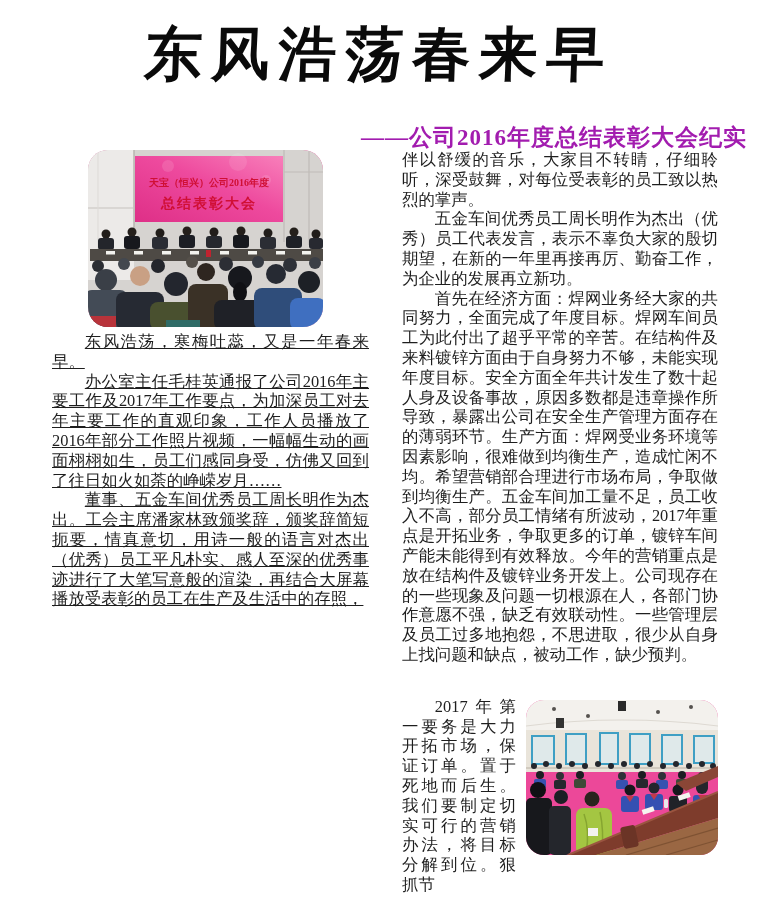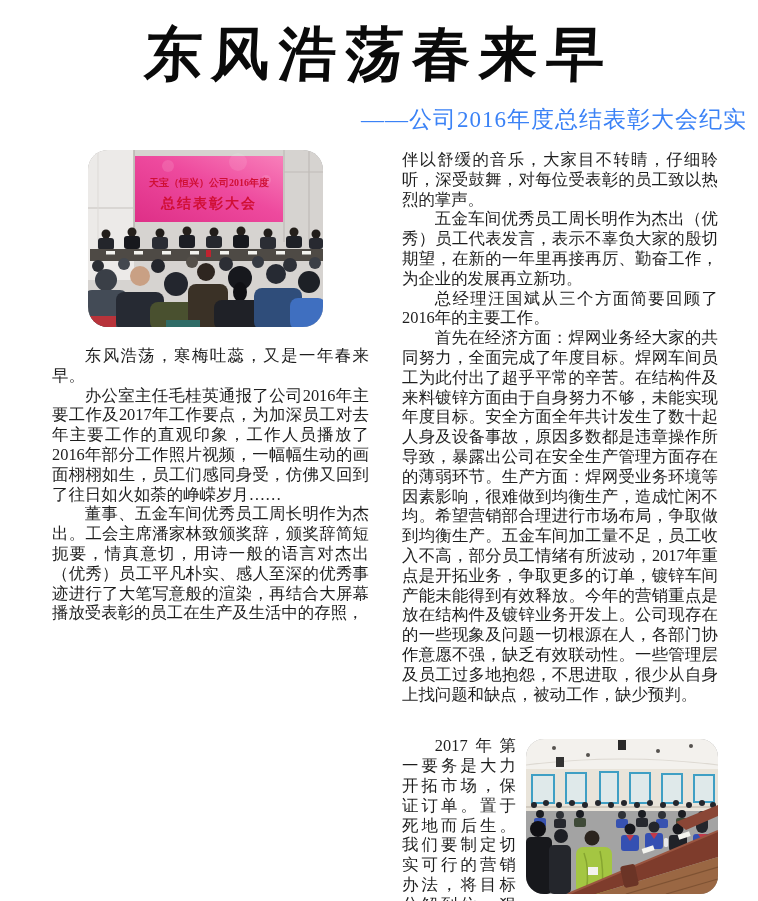--- a/index.html
+++ b/index.html
@@ -18,49 +18,49 @@
     text-align:center;
     font-size:58px;
     font-weight:900;
     letter-spacing:9px;
     color:#0a0a0a;
     font-family:"Liberation Serif","DejaVu Serif",serif;
     transform:skewX(-2deg);
   }
   .subtitle{
     position:absolute;
-    top:104px;
+    top:122px;
     right:11px;
     font-size:23px;
-    font-weight:normal;
+    font-weight:bold;
     letter-spacing:1px;
-    color:#3b82f6;
+    color:#a21caf;
   }
   .col{
     position:absolute;
     text-align:justify;
     font-size:16.4px;
     line-height:19.8px;
   }
   .col-left{left:52px;top:150px;width:317px;}
   .col-right{left:402px;top:150px;width:316px;}
   .photo{
     display:block;
     margin:0;
     overflow:hidden;
-    background:#a3a3a3;
+    background:#ec4899;
     text-decoration:underline;
   }
   .photo svg{display:block;}
   .photo1{
     width:235px;height:177px;
     border-radius:20px;
     margin-left:36px;
   }
-  .paras-left{margin-top:19px;}
+  .paras-left{margin-top:5px;text-decoration:underline;}
   p.para{margin:0;padding:0;text-indent:2em;}
   p.para.no-indent{text-indent:0;}
   .wrap-section{overflow:visible;margin-top:32px;}
   .photo2{
     float:right;
     width:192px;height:155px;
     border-radius:18px;
     margin:3px 0 32px 10px;
   }
 </style>
@@ -171,21 +171,20 @@
     <div class="paras-left">
       <p class="para">东风浩荡，寒梅吐蕊，又是一年春来早。</p>
       <p class="para">办公室主任毛桂英通报了公司2016年主要工作及2017年工作要点，为加深员工对去年主要工作的直观印象，工作人员播放了2016年部分工作照片视频，一幅幅生动的画面栩栩如生，员工们感同身受，仿佛又回到了往日如火如荼的峥嵘岁月……</p>
       <p class="para">董事、五金车间优秀员工周长明作为杰出。工会主席潘家林致颁奖辞，颁奖辞简短扼要，情真意切，用诗一般的语言对杰出（优秀）员工平凡朴实、感人至深的优秀事迹进行了大笔写意般的渲染，再结合大屏幕播放受表彰的员工在生产及生活中的存照，</p>
     </div>
   </div>
 
   <div class="col col-right">
     <p class="para no-indent">伴以舒缓的音乐，大家目不转睛，仔细聆听，深受鼓舞，对每位受表彰的员工致以热烈的掌声。</p>
     <p class="para">五金车间优秀员工周长明作为杰出（优秀）员工代表发言，表示不辜负大家的殷切期望，在新的一年里再接再厉、勤奋工作，为企业的发展再立新功。</p>
-    <p class="para">总经理汪国斌从三个方面简要回顾了2016年的主要工作。</p>
     <p class="para">首先在经济方面：焊网业务经大家的共同努力，全面完成了年度目标。焊网车间员工为此付出了超乎平常的辛苦。在结构件及来料镀锌方面由于自身努力不够，未能实现年度目标。安全方面全年共计发生了数十起人身及设备事故，原因多数都是违章操作所导致，暴露出公司在安全生产管理方面存在的薄弱环节。生产方面：焊网受业务环境等因素影响，很难做到均衡生产，造成忙闲不均。希望营销部合理进行市场布局，争取做到均衡生产。五金车间加工量不足，员工收入不高，部分员工情绪有所波动，2017年重点是开拓业务，争取更多的订单，镀锌车间产能未能得到有效释放。今年的营销重点是放在结构件及镀锌业务开发上。公司现存在的一些现象及问题一切根源在人，各部门协作意愿不强，缺乏有效联动性。一些管理层及员工过多地抱怨，不思进取，很少从自身上找问题和缺点，被动工作，缺少预判。</p>
 
     <div class="wrap-section">
       <figure class="photo photo2">
         <svg width="192" height="155" viewBox="0 0 192 155" xmlns="http://www.w3.org/2000/svg">
 
           <rect x="0" y="0" width="192" height="30" fill="#f3f1ed"></rect>
           <path d="M0,26 Q96,14 192,26" stroke="#ddd9d2" fill="none" stroke-width="1.2"></path>
           <circle cx="28" cy="9" r="2" fill="#55524e"></circle>
           <circle cx="62" cy="16" r="2" fill="#55524e"></circle>

